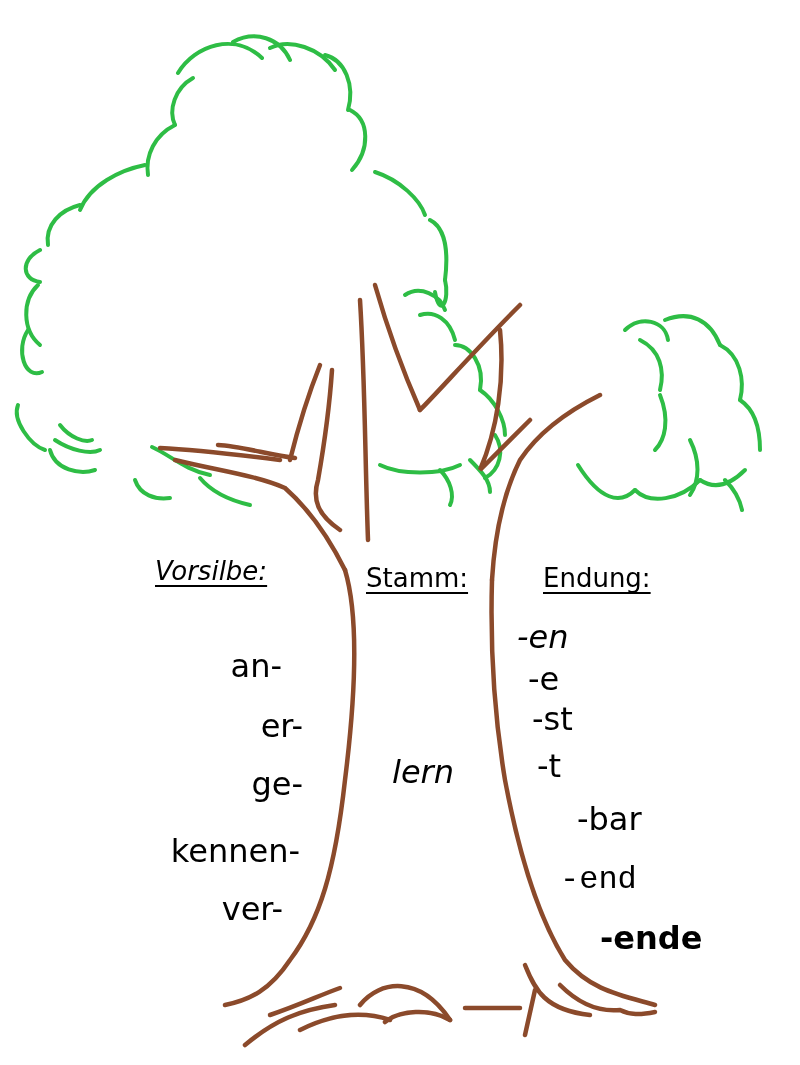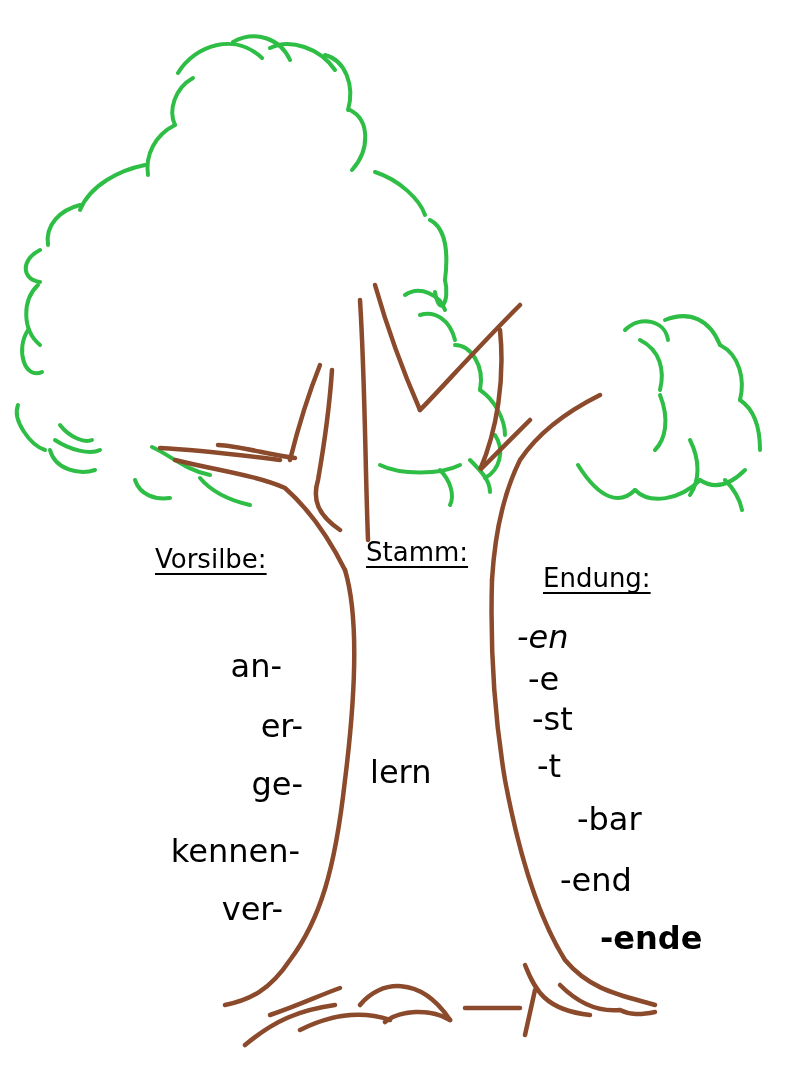--- a/index.html
+++ b/index.html
@@ -83,31 +83,31 @@
     <path d="M300 1030 C330 1015,360 1010,390 1020"></path>
     <path d="M385 1022 C400 1010,430 1008,450 1020"></path>
     <path d="M360 1005 C380 980,420 975,450 1020"></path>
     <path d="M465 1008 L520 1008"></path>
     <path d="M525 965 C535 990,545 1010,590 1015"></path>
     <path d="M560 985 C580 1005,600 1012,620 1010 C630 1015,640 1015,655 1012"></path>
     <path d="M535 990 L525 1035"></path>
   </g>
 </svg>
 
-<div class="word header" style="left:155px; top:546px;">Vorsilbe:</div>
-<div class="word header" style="left:366px; top:539px;">Stamm:</div>
+<div class="word header" style="left:155px; top:558px;font-style:italic;">Vorsilbe:</div>
+<div class="word header" style="left:366px; top:565px;">Stamm:</div>
 <div class="word header" style="left:543px; top:565px;">Endung:</div>
 
 <div class="word right" style="right:518px; top:650px;">an-</div>
 <div class="word right" style="right:497px; top:710px;text-align:right;">er-</div>
 <div class="word right" style="right:497px; top:768px;">ge-</div>
 <div class="word right" style="right:500px; top:835px;">kennen-</div>
 <div class="word right" style="right:517px; top:893px;">ver-</div>
 
-<div class="word" style="left:370px; top:756px;">lern</div>
+<div class="word" style="left:392px; top:756px;font-style:italic;">lern</div>
 
 <div class="word" style="left:517px; top:621px;font-style:italic;">-en</div>
 <div class="word" style="left:528px; top:663px;">-e</div>
 <div class="word" style="left:532px; top:703px;">-st</div>
 <div class="word" style="left:537px; top:750px;">-t</div>
 <div class="word" style="left:549px; top:803px;margin-left:28px;">-bar</div>
-<div class="word" style="left:560px; top:864px;">-end</div>
+<div class="word" style="left:560px; top:864px;font-family:Liberation Mono, monospace;">-end</div>
 <div class="word" style="left:600px; top:922px;font-weight:bold;">-ende</div>
 
 </body></html>

